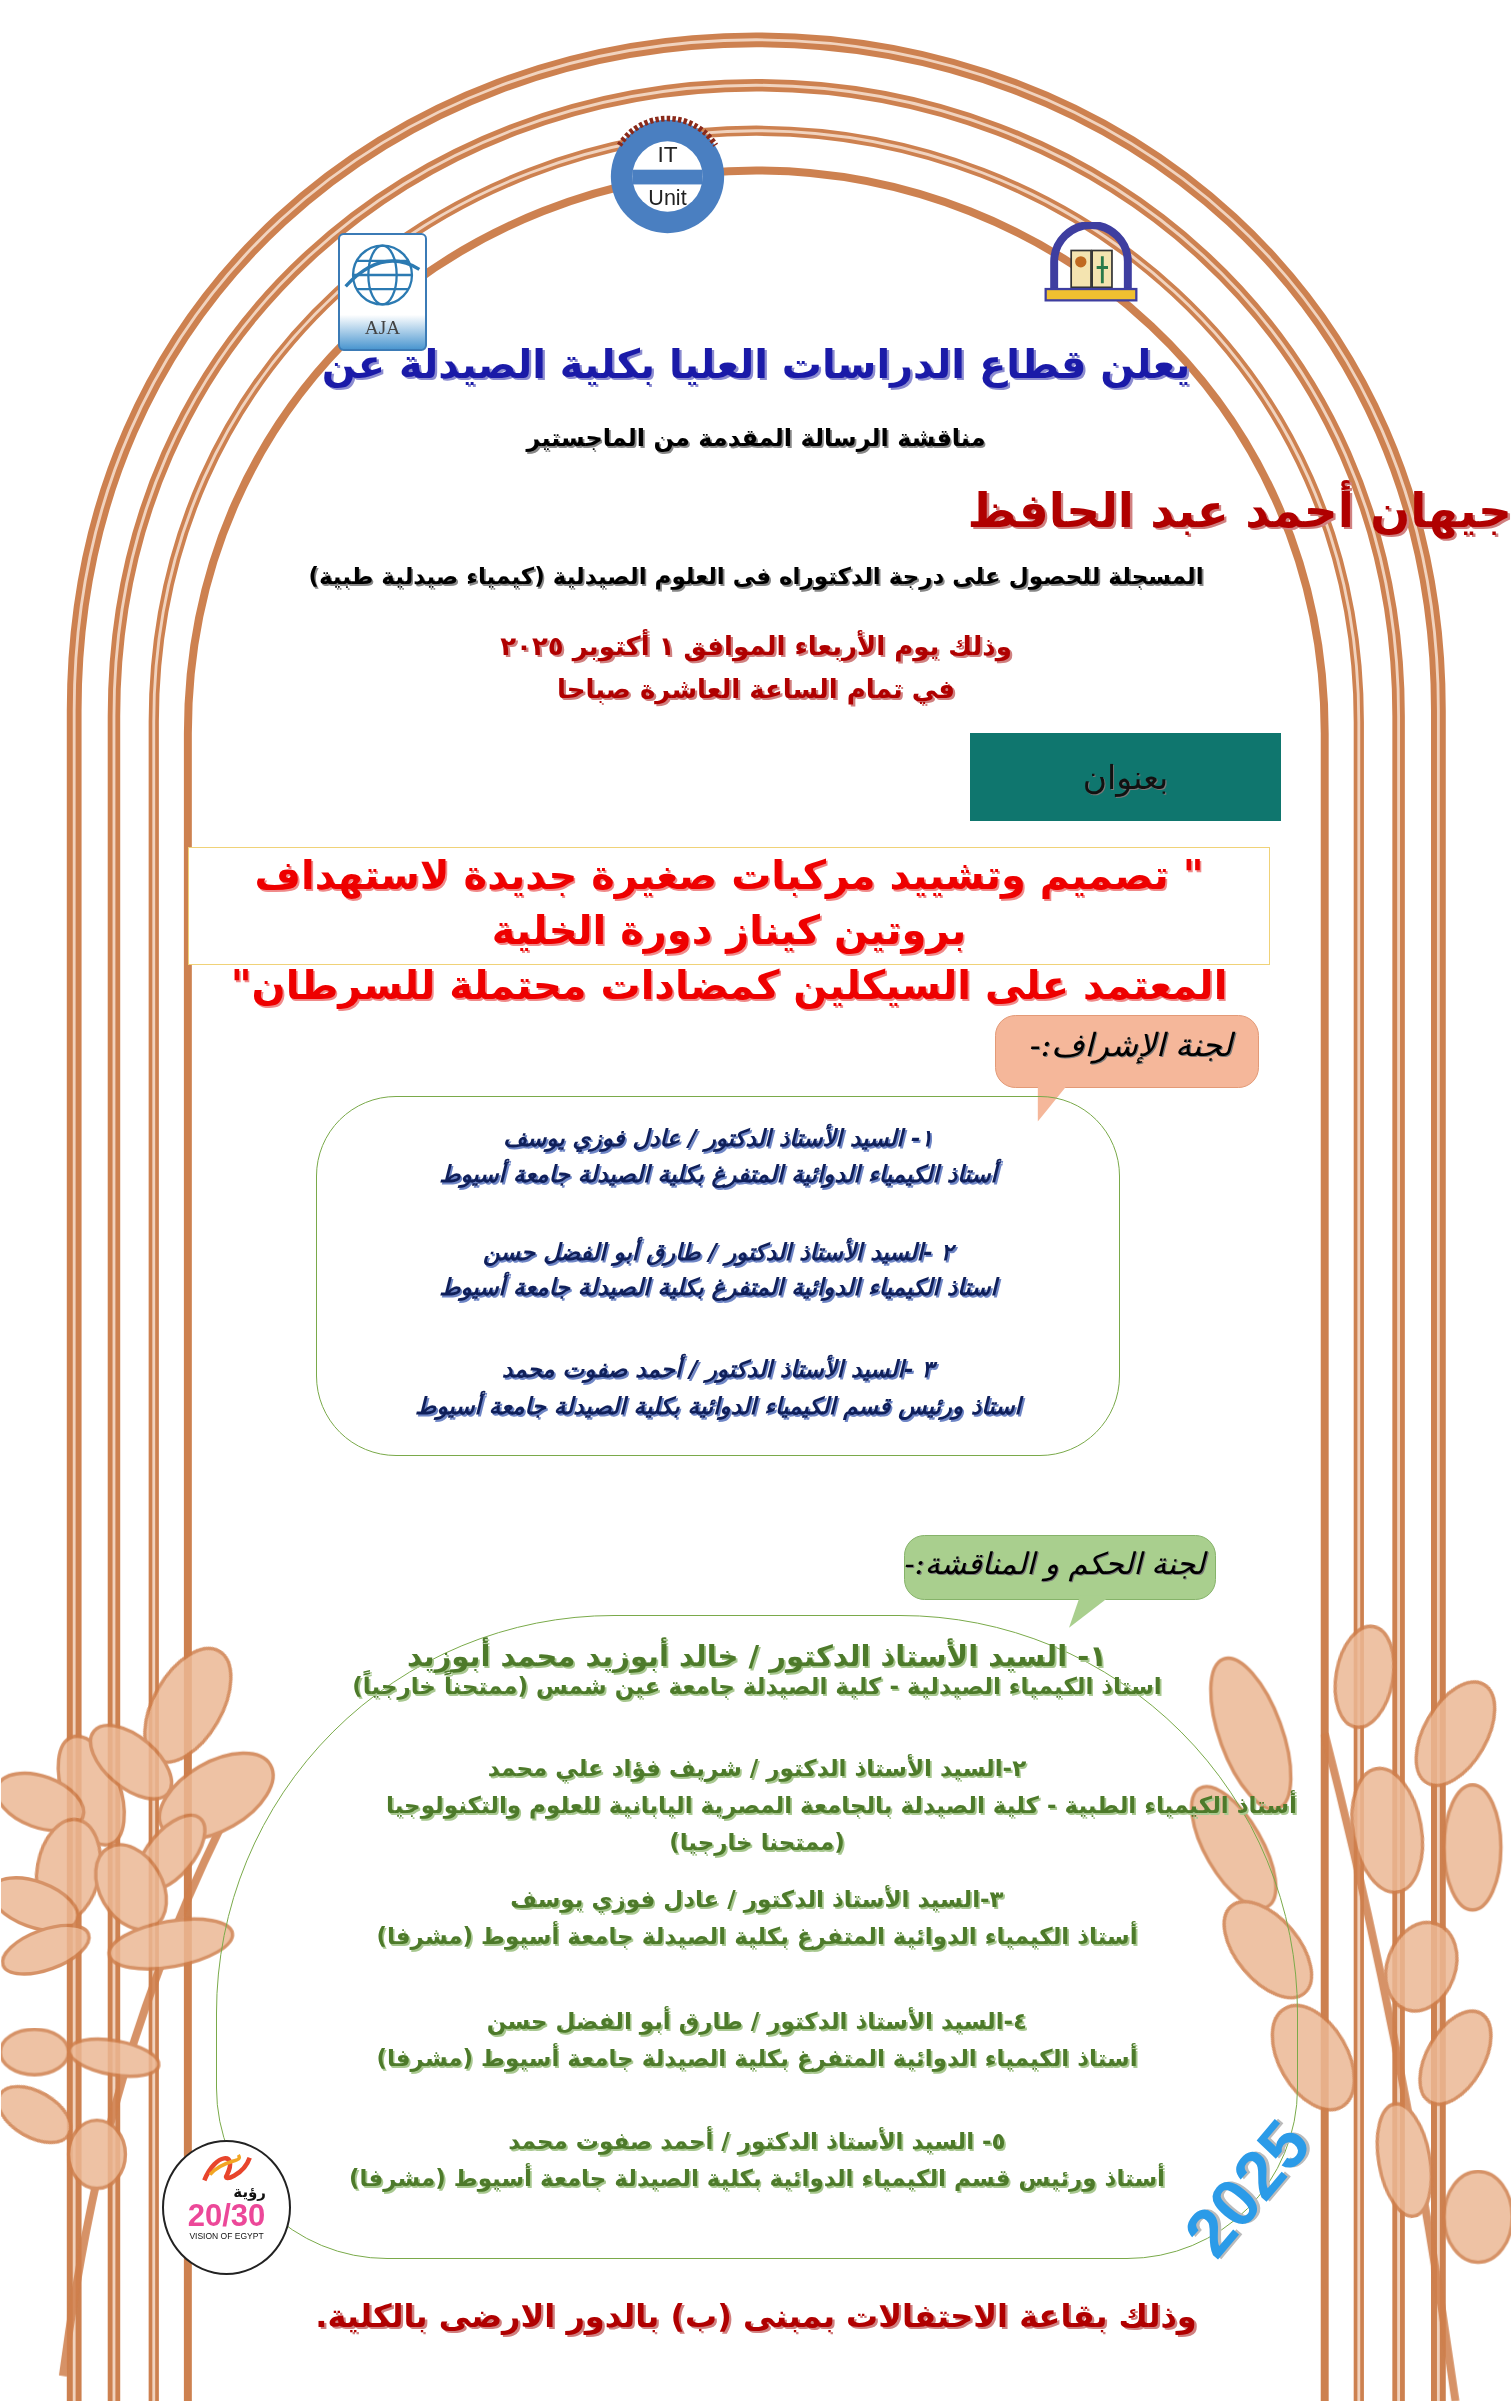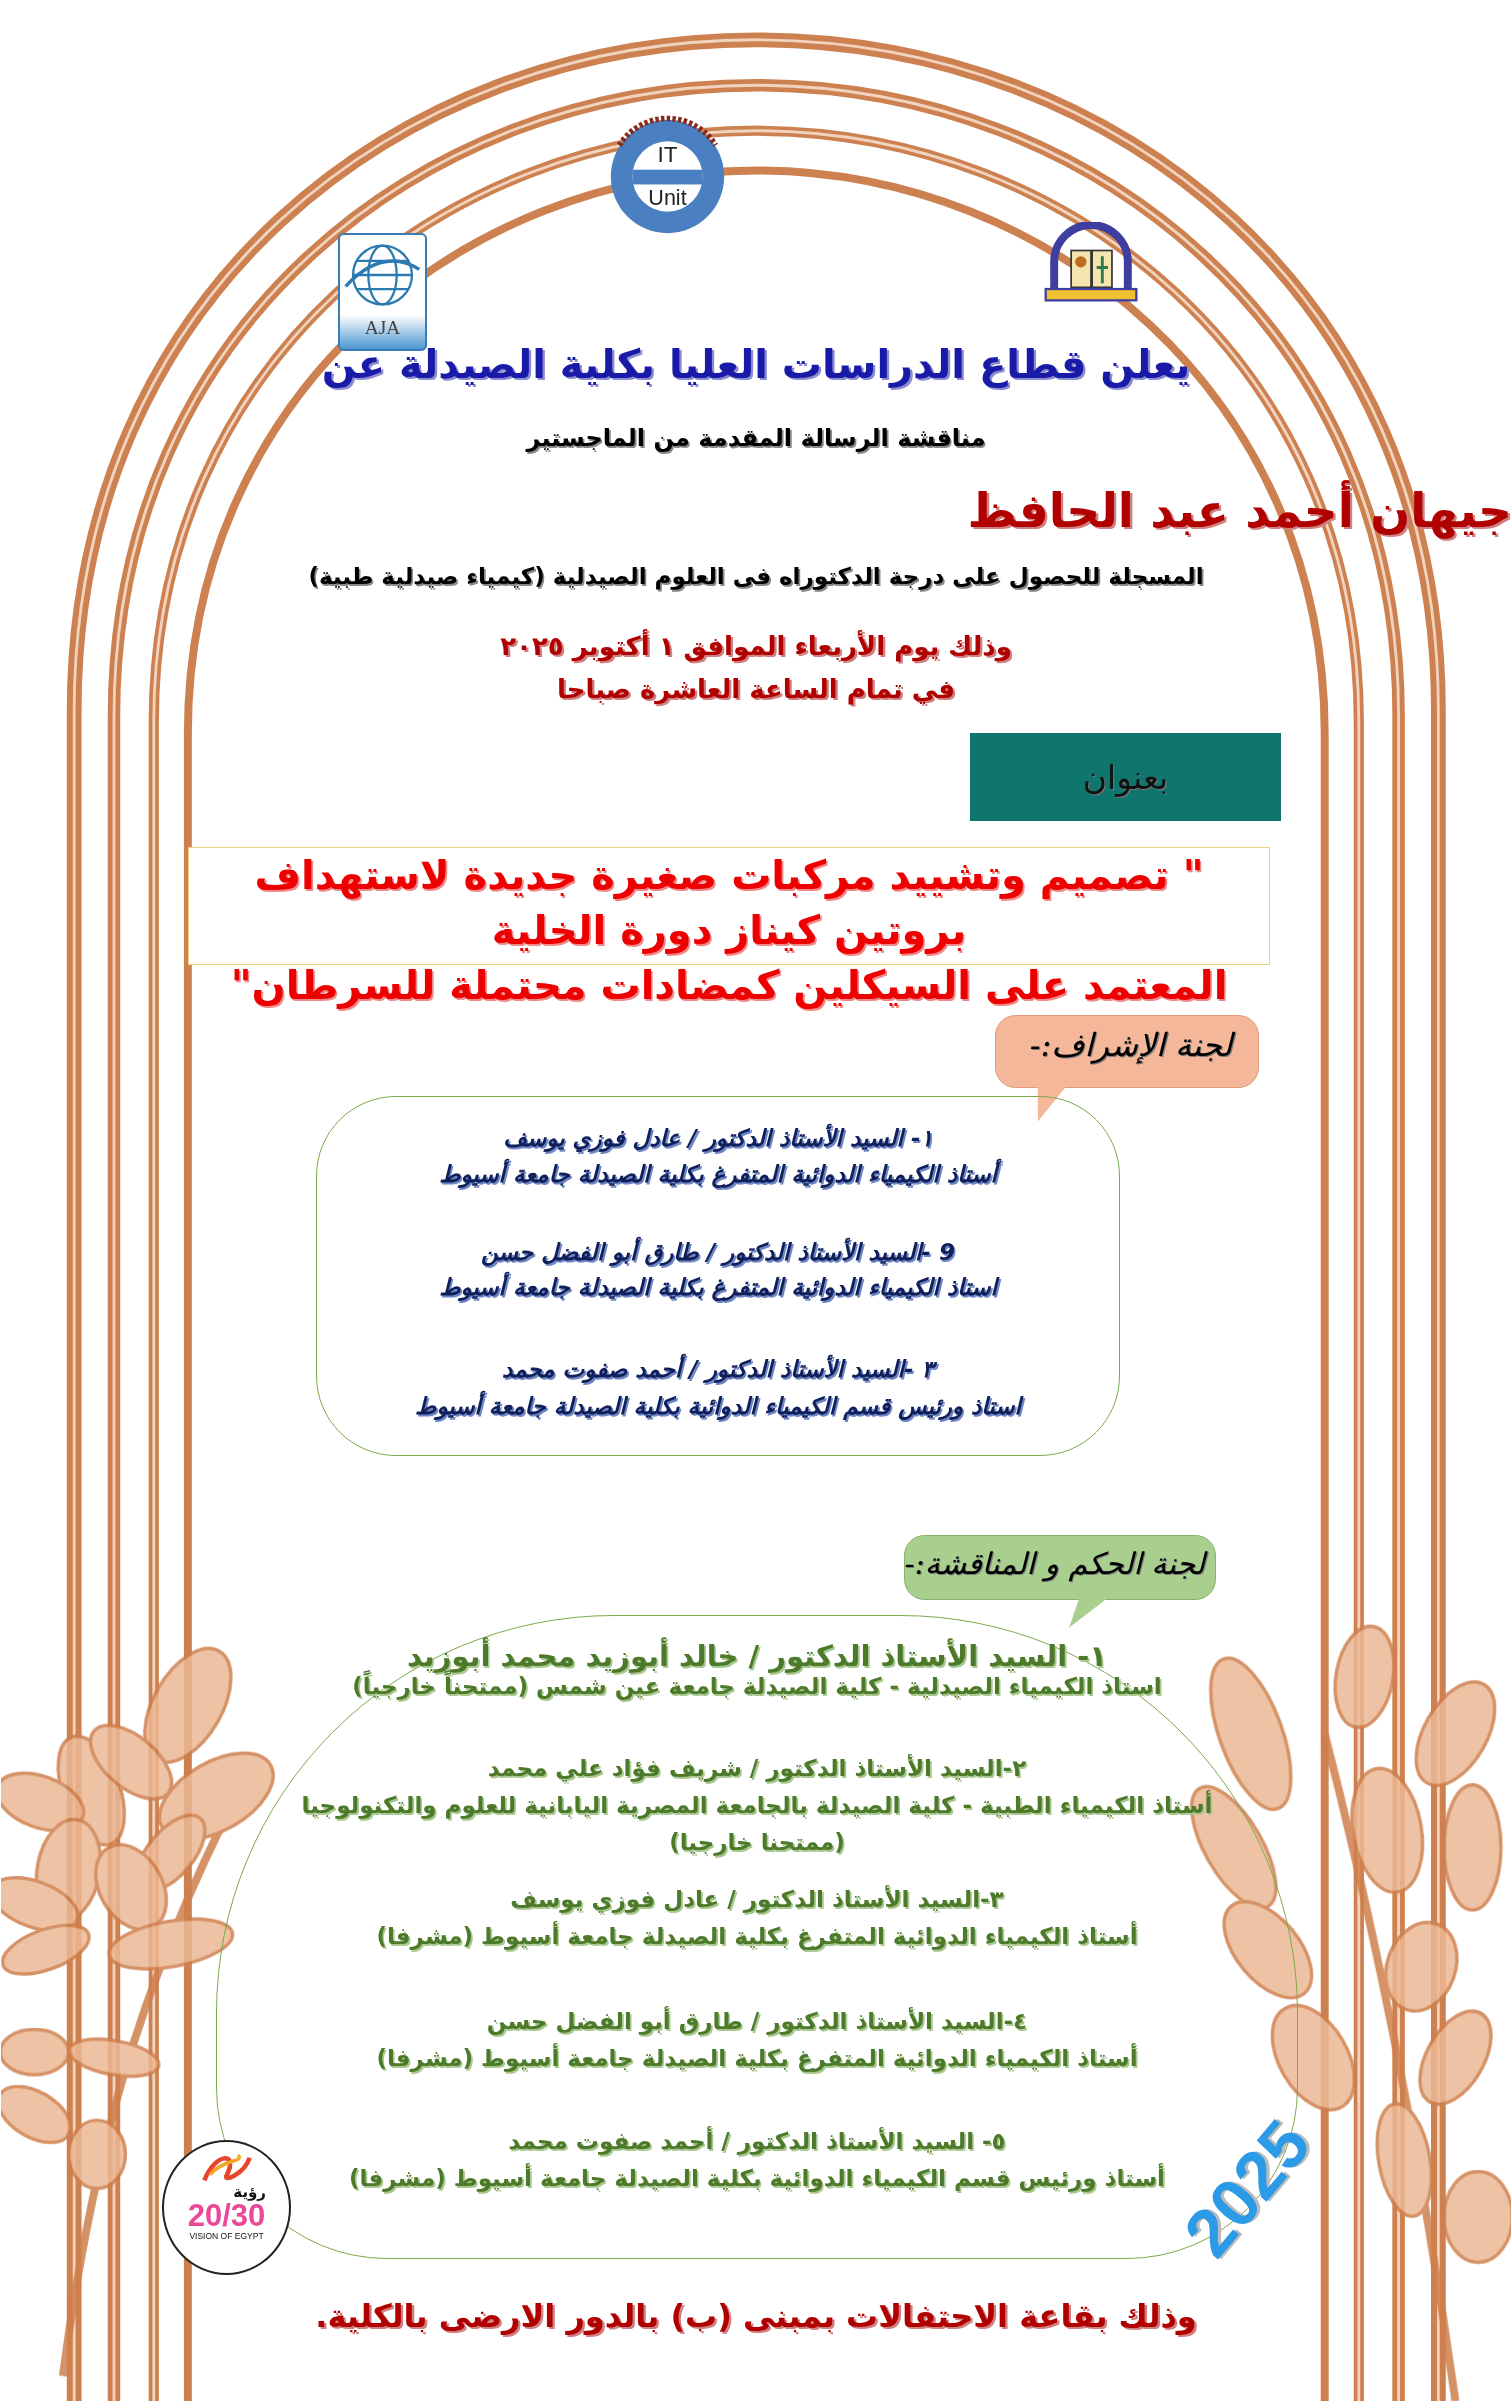--- a/index.html
+++ b/index.html
@@ -137,37 +137,37 @@
 
 <div class="bubble" style="left:995px;top:1015px;width:262px;height:71px;background:#f5b79a;border:1.7px solid #e39a77;"></div>
 <svg class="abs" style="left:1035px;top:1083px;" width="45" height="40" viewBox="0 0 80 70">
     <path d="M5 0 L60 0 L5 68 Z" fill="#f5b79a"></path>
   </svg>
 <div class="bubble-label" style="left:1023px;top:1026px;width:216px;text-align:center;font-size:32px;">لجنة الإشراف:-</div>
 
 <div class="panel" style="left:316px;top:1096px;width:802px;height:358px;border-radius:80px;">
   <div class="member shadow-navy" style="top:28px;font-size:23px;">١- السيد الأستاذ الدكتور / عادل فوزي يوسف</div>
   <div class="member shadow-navy" style="top:64px;font-size:23px;">أستاذ الكيمياء الدوائية المتفرغ بكلية الصيدلة جامعة أسيوط</div>
-  <div class="member shadow-navy" style="top:142px;font-size:23px;">9 -السيد الأستاذ الدكتور / طارق أبو الفضل حسن</div>
+  <div class="member shadow-navy" style="top:142px;font-size:23px;">٢ -السيد الأستاذ الدكتور / طارق أبو الفضل حسن</div>
   <div class="member shadow-navy" style="top:177px;font-size:23px;">استاذ الكيمياء الدوائية المتفرغ بكلية الصيدلة جامعة أسيوط</div>
   <div class="member shadow-navy" style="top:259px;font-size:23px;">٣ -السيد الأستاذ الدكتور / أحمد صفوت محمد</div>
   <div class="member shadow-navy" style="top:296px;font-size:23px;">استاذ ورئيس قسم الكيمياء الدوائية بكلية الصيدلة جامعة أسيوط</div>
 </div>
 
 <div class="bubble" style="left:904px;top:1535px;width:310px;height:63px;background:#a9cf8e;border:1.7px solid #86b36a;"></div>
 <svg class="abs" style="left:1069px;top:1595px;" width="45" height="34" viewBox="0 0 80 60">
     <path d="M20 0 L75 0 L0 58 Z" fill="#a9cf8e"></path>
   </svg>
 <div class="bubble-label" style="left:921px;top:1546px;width:284px;text-align:center;font-size:30px;">لجنة الحكم و المناقشة:-</div>
 
 <div class="panel" style="left:216px;top:1615px;width:1080px;height:642px;border-radius:398px 398px 171px 171px;border-width:1.1px;">
   <div class="member shadow-green" style="top:23px;font-size:29px;">١- السيد الأستاذ الدكتور / خالد أبوزيد محمد أبوزيد</div>
   <div class="member shadow-green" style="top:57px;font-size:23px;">استاذ الكيمياء الصيدلية - كلية الصيدلة جامعة عين شمس  (ممتحناً خارجياً)</div>
   <div class="member shadow-green" style="top:139px;font-size:23px;">٢-السيد الأستاذ الدكتور / شريف فؤاد علي محمد</div>
-  <div class="member shadow-green" style="top:176px;font-size:23px;">أستاذ الكيمياء الطبية - كلية الصيدلة بالجامعة المصرية اليابانية للعلوم والتكنولوجيا</div>
+  <div class="member shadow-green" style="top:176px;font-size:23px;text-align:right;">أستاذ الكيمياء الطبية - كلية الصيدلة بالجامعة المصرية اليابانية للعلوم والتكنولوجيا</div>
   <div class="member shadow-green" style="top:213px;font-size:23px;">(ممتحنا خارجيا)</div>
   <div class="member shadow-green" style="top:270px;font-size:23px;">٣-السيد الأستاذ الدكتور / عادل فوزي يوسف</div>
   <div class="member shadow-green" style="top:307px;font-size:23px;">أستاذ الكيمياء الدوائية المتفرغ بكلية الصيدلة جامعة أسيوط  (مشرفا)</div>
   <div class="member shadow-green" style="top:392px;font-size:23px;">٤-السيد الأستاذ الدكتور / طارق أبو الفضل حسن</div>
   <div class="member shadow-green" style="top:429px;font-size:23px;">أستاذ الكيمياء الدوائية المتفرغ بكلية الصيدلة جامعة أسيوط  (مشرفا)</div>
   <div class="member shadow-green" style="top:512px;font-size:23px;">٥- السيد الأستاذ الدكتور / أحمد صفوت محمد</div>
   <div class="member shadow-green" style="top:549px;font-size:23px;">أستاذ ورئيس قسم الكيمياء الدوائية بكلية الصيدلة جامعة أسيوط  (مشرفا)</div>
 </div>
 
 <div class="logo" style="left:162px;top:2140px;width:125px;height:131px;border:2.3px solid #222;border-radius:50%;background:#fff;text-align:center;direction:ltr;">

